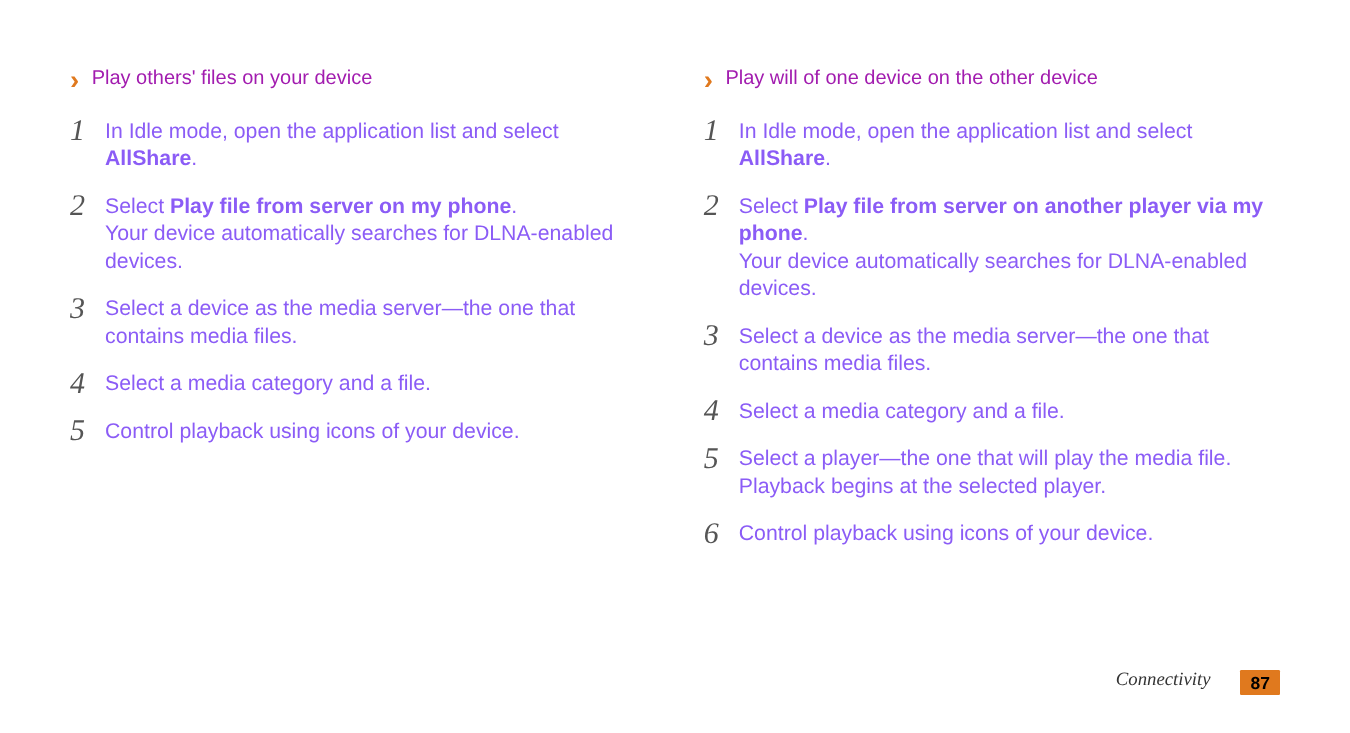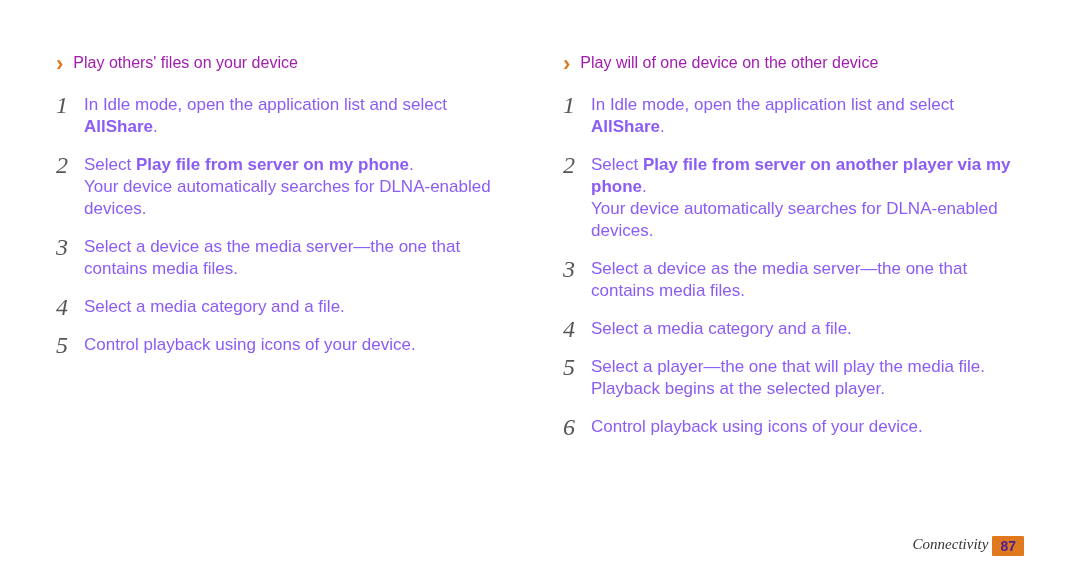--- a/index.html
+++ b/index.html
@@ -78,26 +78,26 @@
     display: flex;
     align-items: flex-start;
     font-style: italic;
     font-size: 15px;
     color: #333;
     font-family: "Times New Roman", Georgia, serif;
   }
   .footer .pagenum {
     display: inline-block;
     background: #e0791e;
-    color: #4c1d95;
+    color: #000000;
     font-style: normal;
     font-family: "Segoe UI", Arial, sans-serif;
     font-weight: 600;
     padding: 2px 8px;
-    margin-left: 4px;
+    margin-left: 24px;
     font-size: 14px;
     border-radius: 1px;
   }
 </style>
 </head>
 <body>
 
 <div class="page">
   <div class="columns">
 

